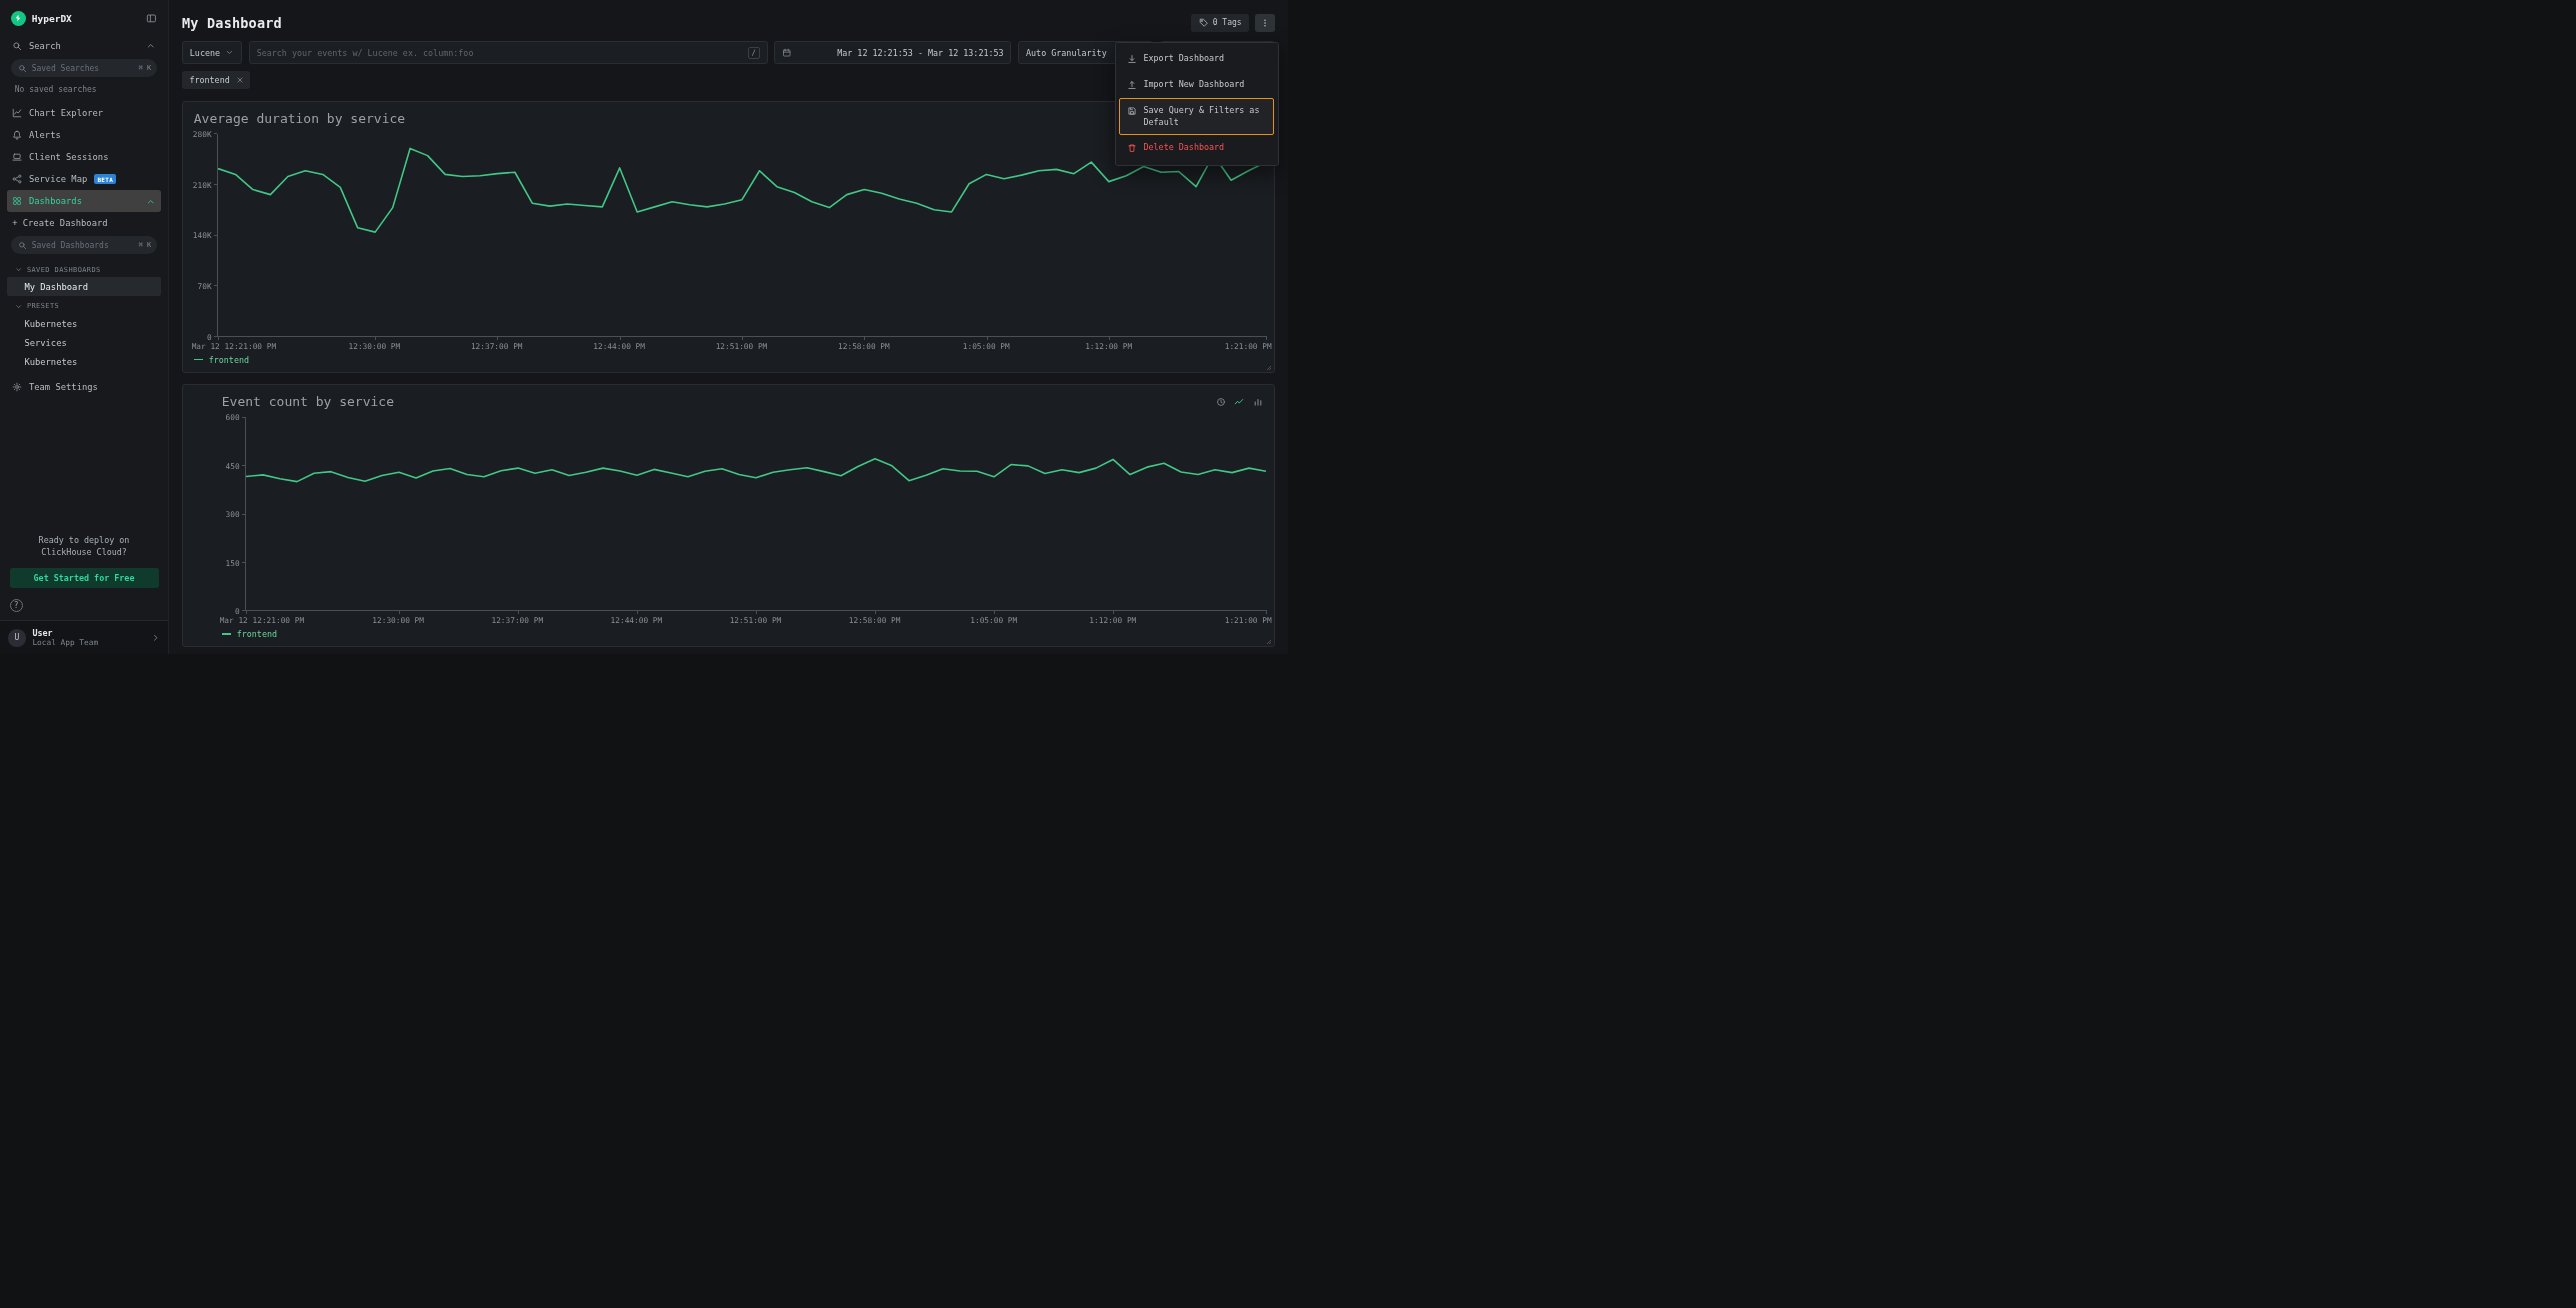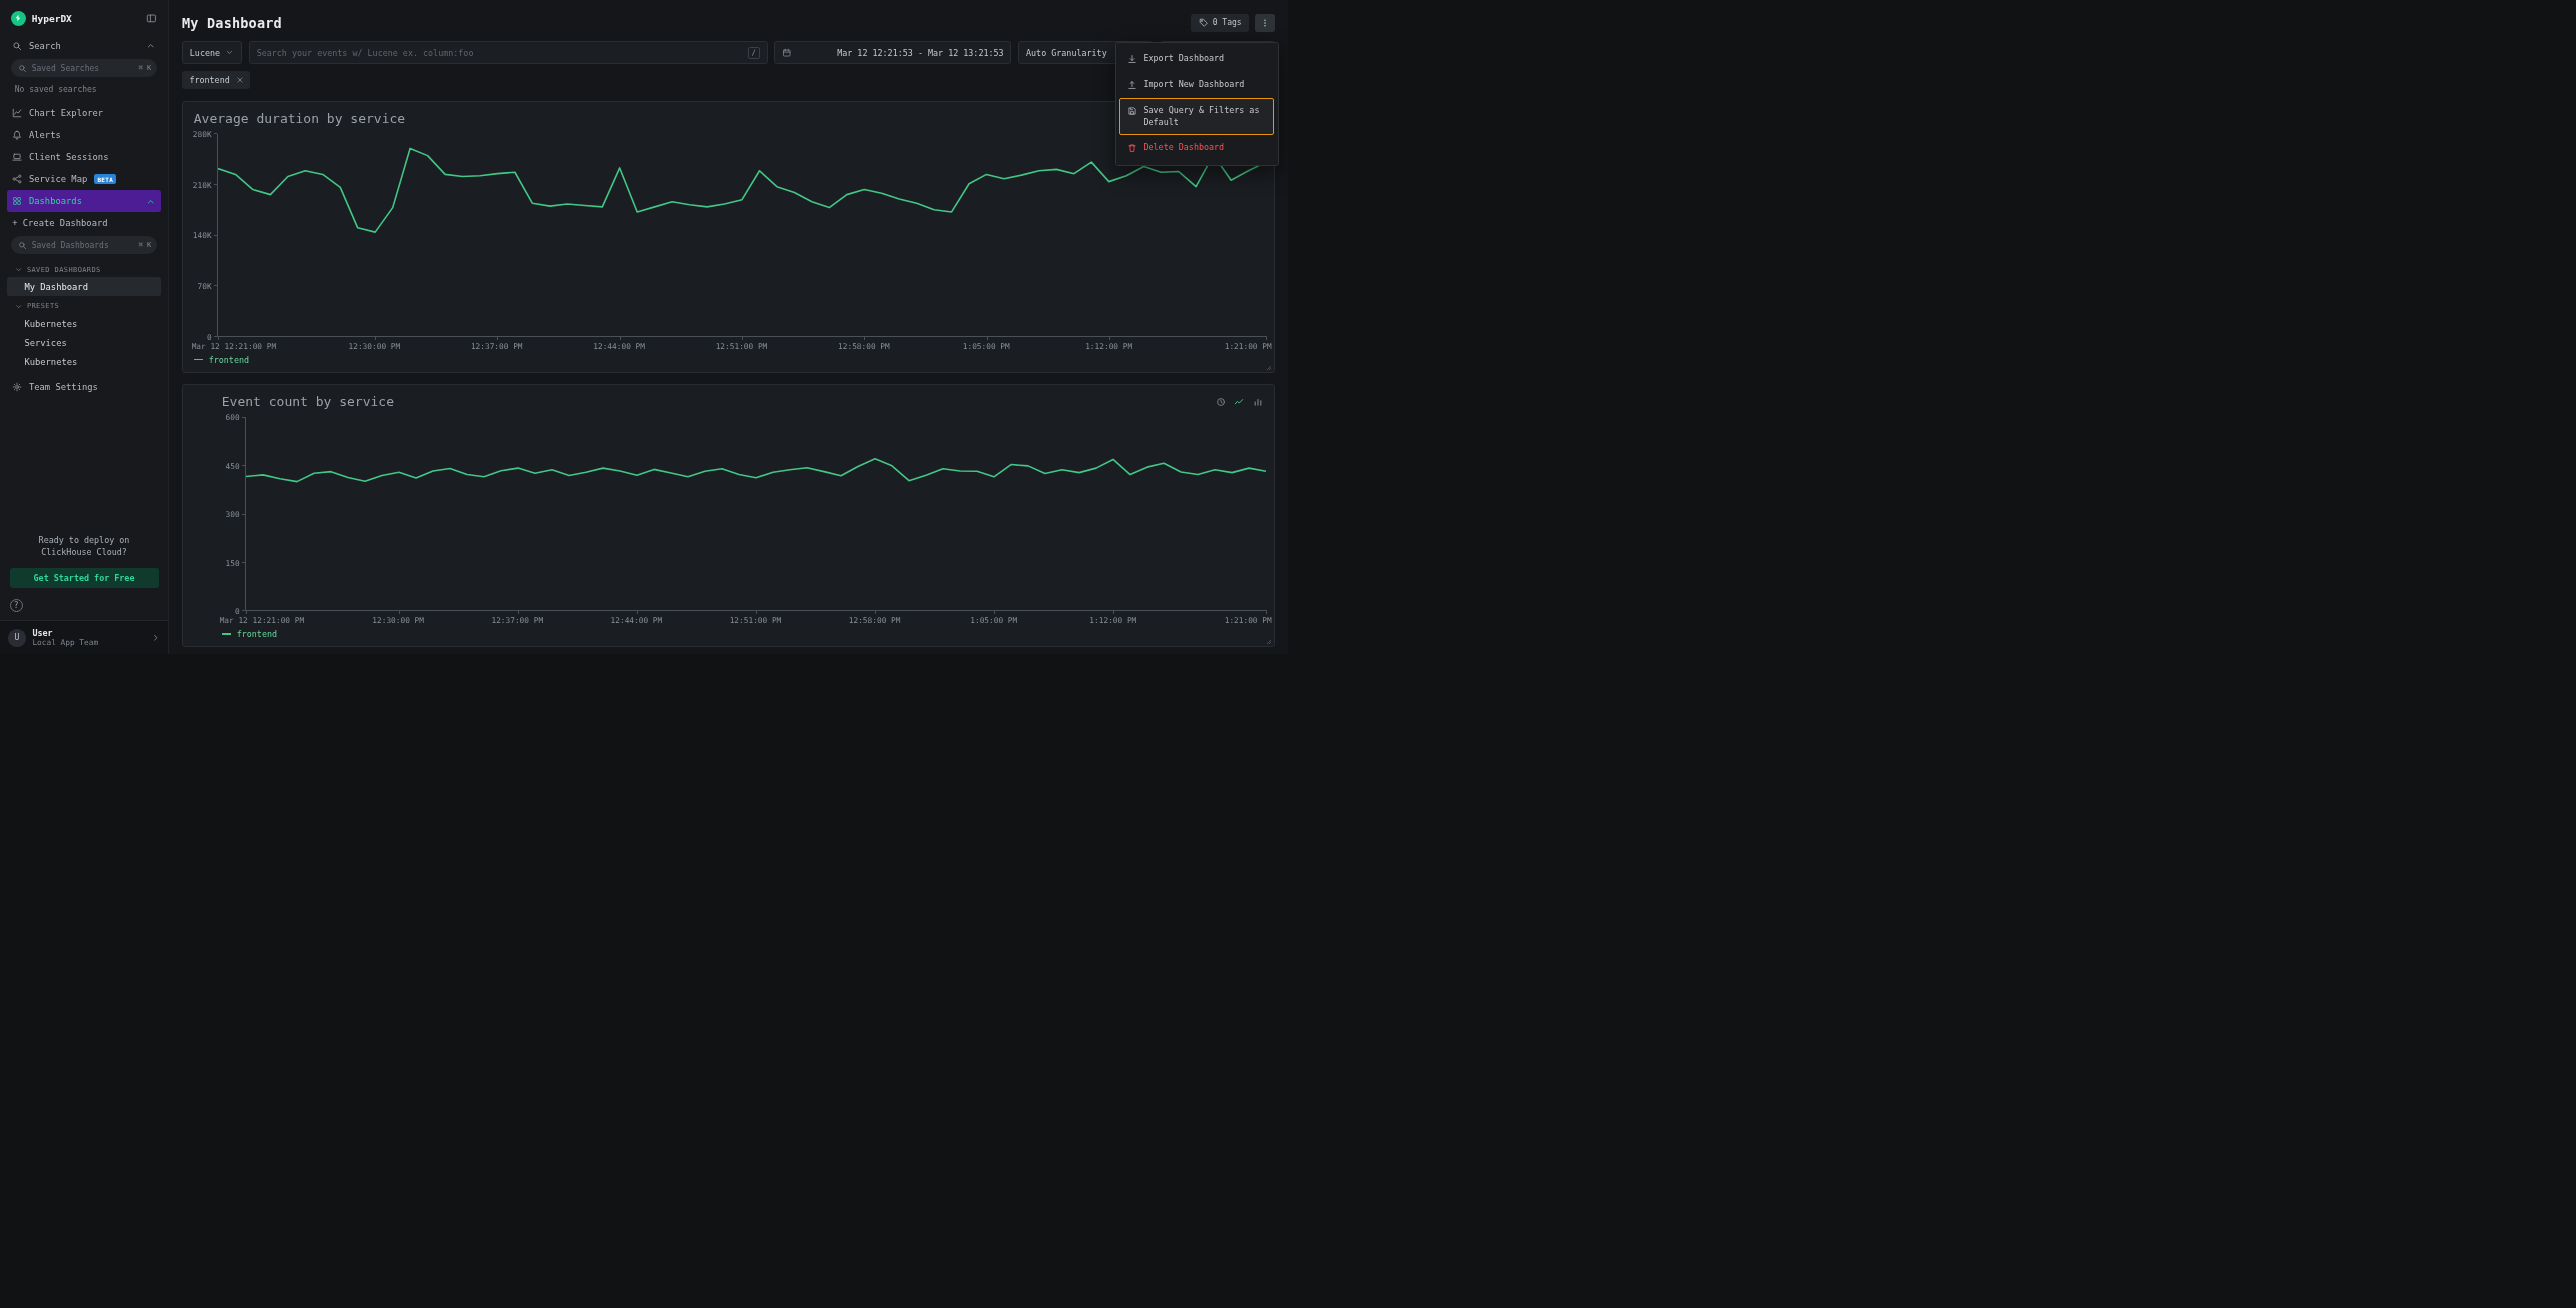--- a/index.html
+++ b/index.html
@@ -17,21 +17,21 @@
   .side-top { flex:1; padding:8px 6.8px 0; overflow:hidden; display:flex; flex-direction:column; }
   .logo-row { display:flex; align-items:center; gap:6px; padding:2.7px 4px 9.5px; }
   .logo-badge { width:15px; height:15px; border-radius:50%; background:#15c584;
                 display:flex; align-items:center; justify-content:center; flex:none; }
   .logo-text { font-weight:bold; color:#edeff1; font-size:9.5px; flex:1; }
   .icon-btn { background:none; border:none; color:#8b9096; display:flex; align-items:center; cursor:pointer; }
   .nav-item { display:flex; align-items:center; gap:6.8px; padding:6px 5.4px; border-radius:2.7px;
               color:#b7bbbf; font-size:8.8px; cursor:pointer; }
   .nav-item svg { color:#989ea5; flex:none; }
   .nav-item .grow { flex:1; }
-  .nav-item.active { background:#4c1d95; color:#35d39b; }
+  .nav-item.active { background:#404040; color:#35d39b; }
   .nav-item.active svg { color:#35d39b; }
   .badge-beta { background:#2b83d8; color:#fff; font-size:6px; font-weight:bold; padding:1.4px 3.4px;
                 border-radius:2px; letter-spacing:0.3px; }
   .search-pill { margin:2px 4px 5.4px; background:#24272c; border-radius:9.5px; height:18px;
                  display:flex; align-items:center; gap:4.7px; padding:0 6px 0 7.4px; }
   .search-pill svg { color:#7d848b; flex:none; }
   .search-pill input { flex:1; min-width:0; background:transparent; border:none; outline:none;
                        color:#c1c4c8; font:inherit; font-size:8px; }
   .search-pill input::placeholder { color:#6a7178; }
   .kbd { color:#868d94; font-size:7px; white-space:nowrap; }

